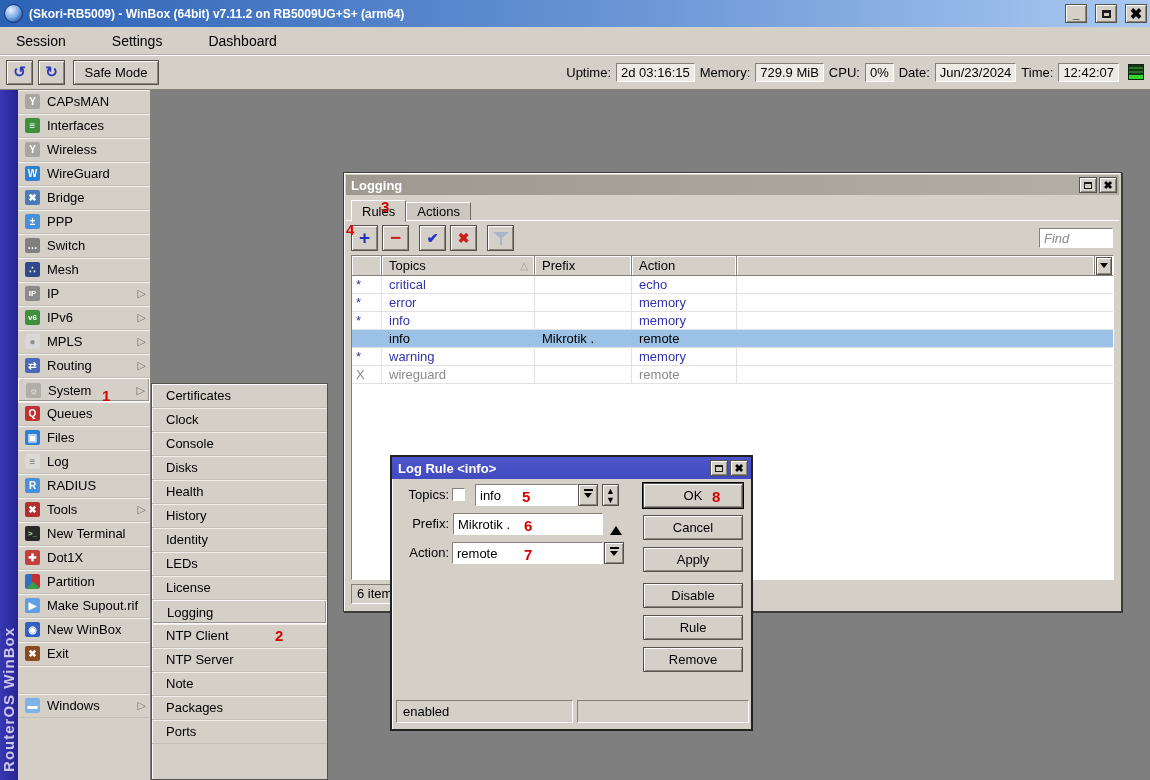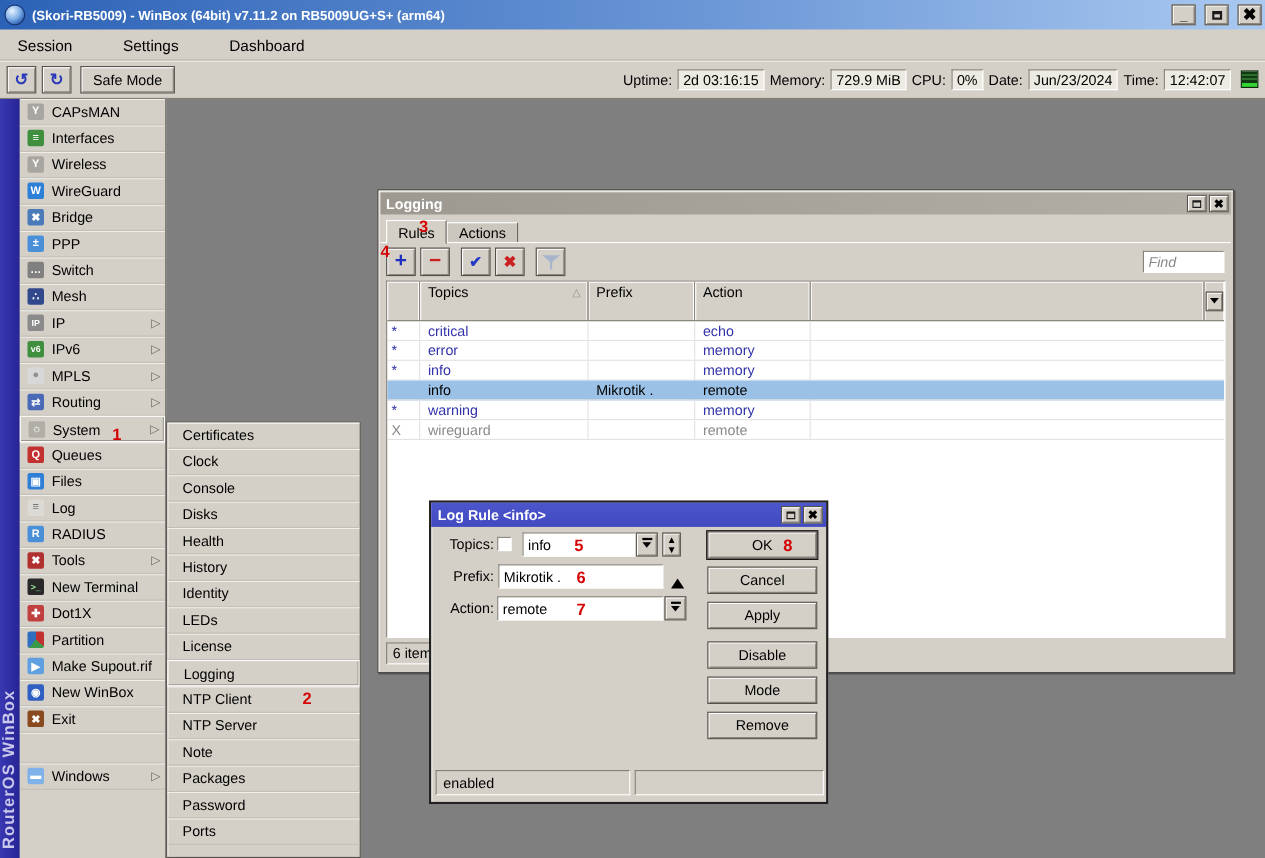--- a/index.html
+++ b/index.html
@@ -129,21 +129,21 @@
   .gap-l { margin-left:6px; }
   .funnel { position:relative; width:16px; height:15px; }
   .funnel:before { content:""; position:absolute; left:0; top:1px;
     border-left:8px solid transparent; border-right:8px solid transparent; border-top:7px solid #a8b4cc; }
   .funnel:after { content:""; position:absolute; left:7px; top:7px; width:2px; height:7px; background:#a8b4cc; }
   #find-input { margin-left:auto; width:74px; height:20px; background:#fff; font-size:13px;
     font-family:"Liberation Sans", sans-serif; padding:0 4px; outline:none; }
   #find-input::placeholder { font-style:italic; color:#8a8a8a; }
 
   #table-wrap { margin:0 5px; background:#fff; flex:1; display:flex; flex-direction:column; overflow:hidden; }
-  .hrow { display:flex; height:36px; background:#D4D0C8; flex:0 0 auto; border-bottom:1px solid #848078; }
+  .hrow { display:flex; height:20px; background:#D4D0C8; flex:0 0 auto; border-bottom:1px solid #848078; }
   .hcell { position:relative; padding:2px 0 0 7px; font-size:13px;
     border-right:1px solid #848078; box-shadow: inset -1px 0 0 #fff, inset 1px 1px 0 #fff; }
   .hc-flag { width:30px; }
   .hc-topics { width:153px; }
   .hc-prefix { width:97px; }
   .hc-action { width:105px; }
   .hc-fill { flex:1; }
   .hc-drop { width:18px; border-right:none; padding:0; display:flex; align-items:center; justify-content:center; }
   .sort-tri { position:absolute; right:6px; top:4px; font-size:10px; color:#9a968e; }
   .hdrop-btn { width:16px; height:18px; display:flex; flex-direction:column; align-items:center; justify-content:center; }
@@ -367,21 +367,20 @@
   <div class="menu-item">Health</div>
   <div class="menu-item">History</div>
   <div class="menu-item">Identity</div>
   <div class="menu-item">LEDs</div>
   <div class="menu-item">License</div>
   <div class="menu-item selected">Logging</div>
   <div class="menu-item">NTP Client</div>
   <div class="menu-item">NTP Server</div>
   <div class="menu-item">Note</div>
   <div class="menu-item">Packages</div>
-  <div class="menu-item">Password</div>
   <div class="menu-item">Ports</div>
 </div>
 
 <div id="logwin">
   <div id="logwin-title">
     <span class="t-text">Logging</span>
     <span class="sm-btn raised">
         <span class="sm-box"></span>
       </span>
     <span class="sm-btn raised">
@@ -502,21 +501,21 @@
     <input class="dlg-input sunken" style="left: 60px; top: 63px; width: 151px;" type="text" value="remote">
     <span class="drop-btn raised" style="left:212px; top:63px;">
         <span class="bar"></span>
         <span class="tri"></span>
       </span>
 
     <span class="dlg-btn raised default-btn" style="top:4px;">OK</span>
     <span class="dlg-btn raised" style="top:36px;">Cancel</span>
     <span class="dlg-btn raised" style="top:68px;">Apply</span>
     <span class="dlg-btn raised" style="top:104px;">Disable</span>
-    <span class="dlg-btn raised" style="top:136px;">Mode</span>
+    <span class="dlg-btn raised" style="top:136px;">Rule</span>
     <span class="dlg-btn raised" style="top:168px;">Remove</span>
 
     <span class="status-box sunken" style="left:4px; width:177px;">enabled</span>
     <span class="status-box sunken" style="left:185px; width:172px;"></span>
   </div>
 </div>
 
 <span class="ann" id="ann1">1</span>
 <span class="ann" id="ann2">2</span>
 <span class="ann" id="ann3">3</span>

